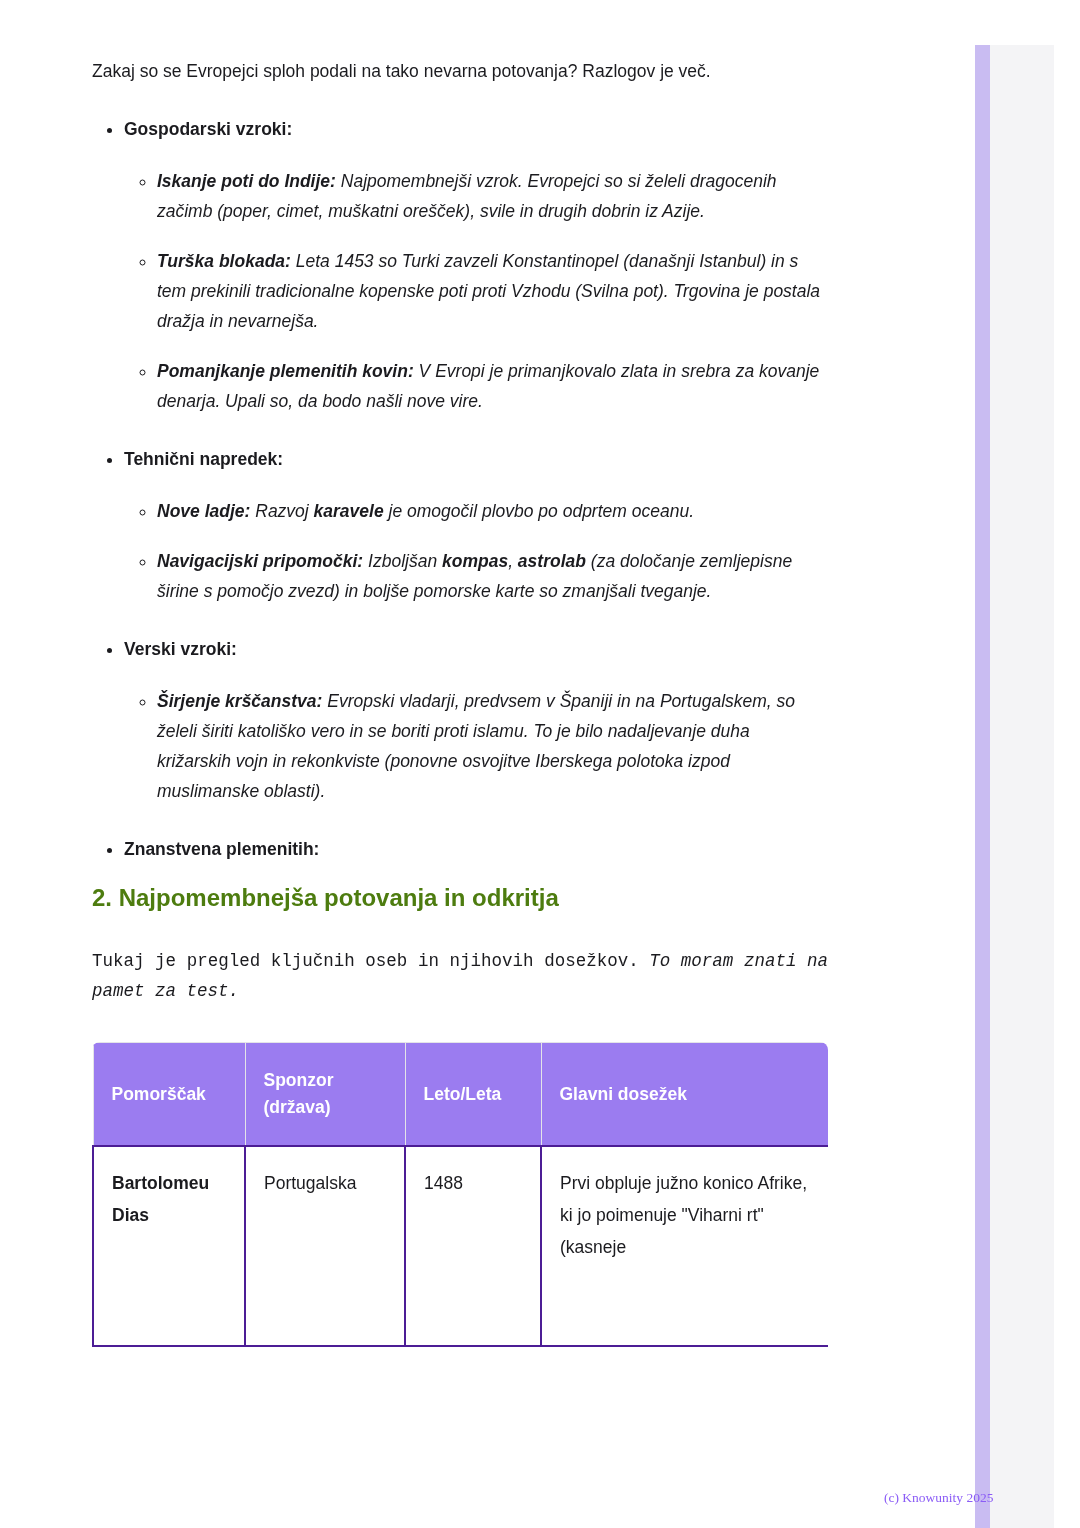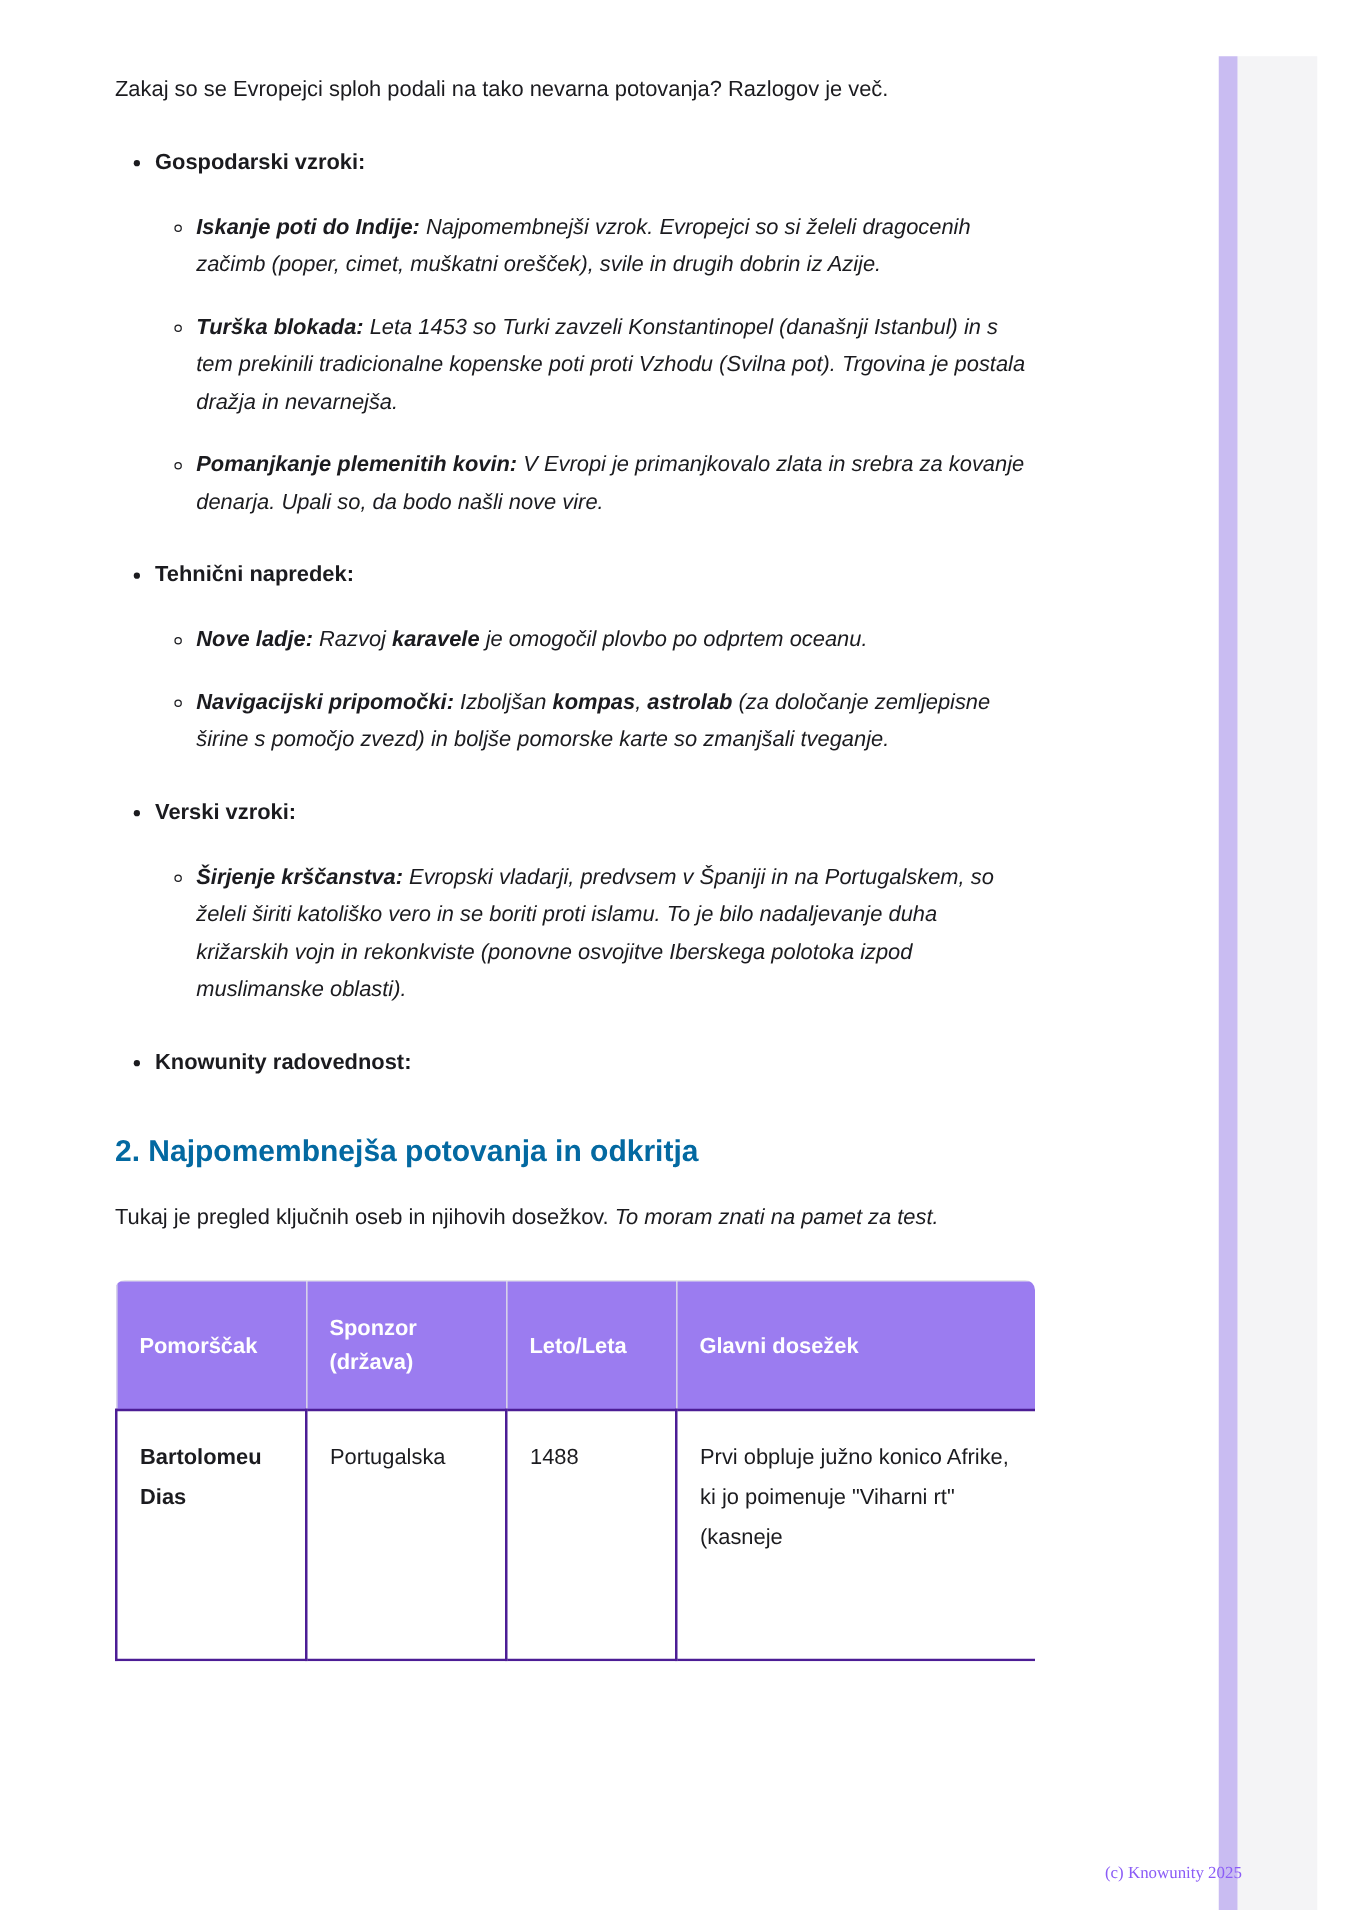--- a/index.html
+++ b/index.html
@@ -14,22 +14,22 @@
   .edge-strip{ position:absolute; left:975px; top:45px; width:15px; bottom:0; background:#c9bcf2; }
 
   .content { position:absolute; left:92px; top:56px; width:736px; font-size:17.5px; line-height:30px; }
 
   .l1 { list-style:disc; padding-left:32px; margin-top:4px; }
   .l1 > li { margin-top:28px; }
   .l2 { list-style:circle; padding-left:33px; margin-top:22px;font-style:italic; }
   .l2 > li { margin-bottom:20px; }
   .b { font-weight:bold; }
 
-  h2.sec { color:#0369a1; font-size:24px; line-height:32px; margin-top:42px; font-weight:700; }
-  .lead { margin-top:20px; text-align:justify; }
+  h2.sec { color:#4d7c0f; font-size:24px; line-height:32px; margin-top:18px; font-weight:700; }
+  .lead { margin-top:32px; text-align:justify;font-family:Liberation Mono, monospace; }
   .lead em { font-style:italic; }
 
   .tablewrap { margin-top:36px; border-radius:8px 8px 0 0; overflow:hidden; }
   table { width:736px; border-collapse:collapse; table-layout:fixed; }
   col.c1 { width:152px; } col.c2 { width:160px; } col.c3 { width:136px; } col.c4 { width:288px; }
   th {
     background:#9b7cf0; color:#ffffff; font-weight:700; text-align:left;
     padding:24px 18px; font-size:17.5px; line-height:27px; vertical-align:middle;
     border:1px solid #e4e4e8;
   }
@@ -84,21 +84,21 @@
       <li>
         <span class="b">Verski vzroki:</span>
         <ul class="l2">
           <li>
             <span class="b">Širjenje krščanstva:</span><span> Evropski vladarji, predvsem v Španiji in na Portugalskem, so želeli širiti katoliško vero in se boriti proti islamu. To je bilo nadaljevanje duha križarskih vojn in rekonkviste (ponovne osvojitve Iberskega polotoka izpod muslimanske oblasti).</span>
           </li>
         </ul>
       </li>
 
       <li>
-        <span class="b">Knowunity radovednost:</span>
+        <span class="b">Znanstvena plemenitih:</span>
       </li>
 
     </ul>
 
     <h2 class="sec">2. Najpomembnejša potovanja in odkritja</h2>
 
     <p class="lead"><span>Tukaj je pregled ključnih oseb in njihovih dosežkov. </span><em>To moram znati na pamet za test.</em></p>
 
     <div class="tablewrap">
       <table>

